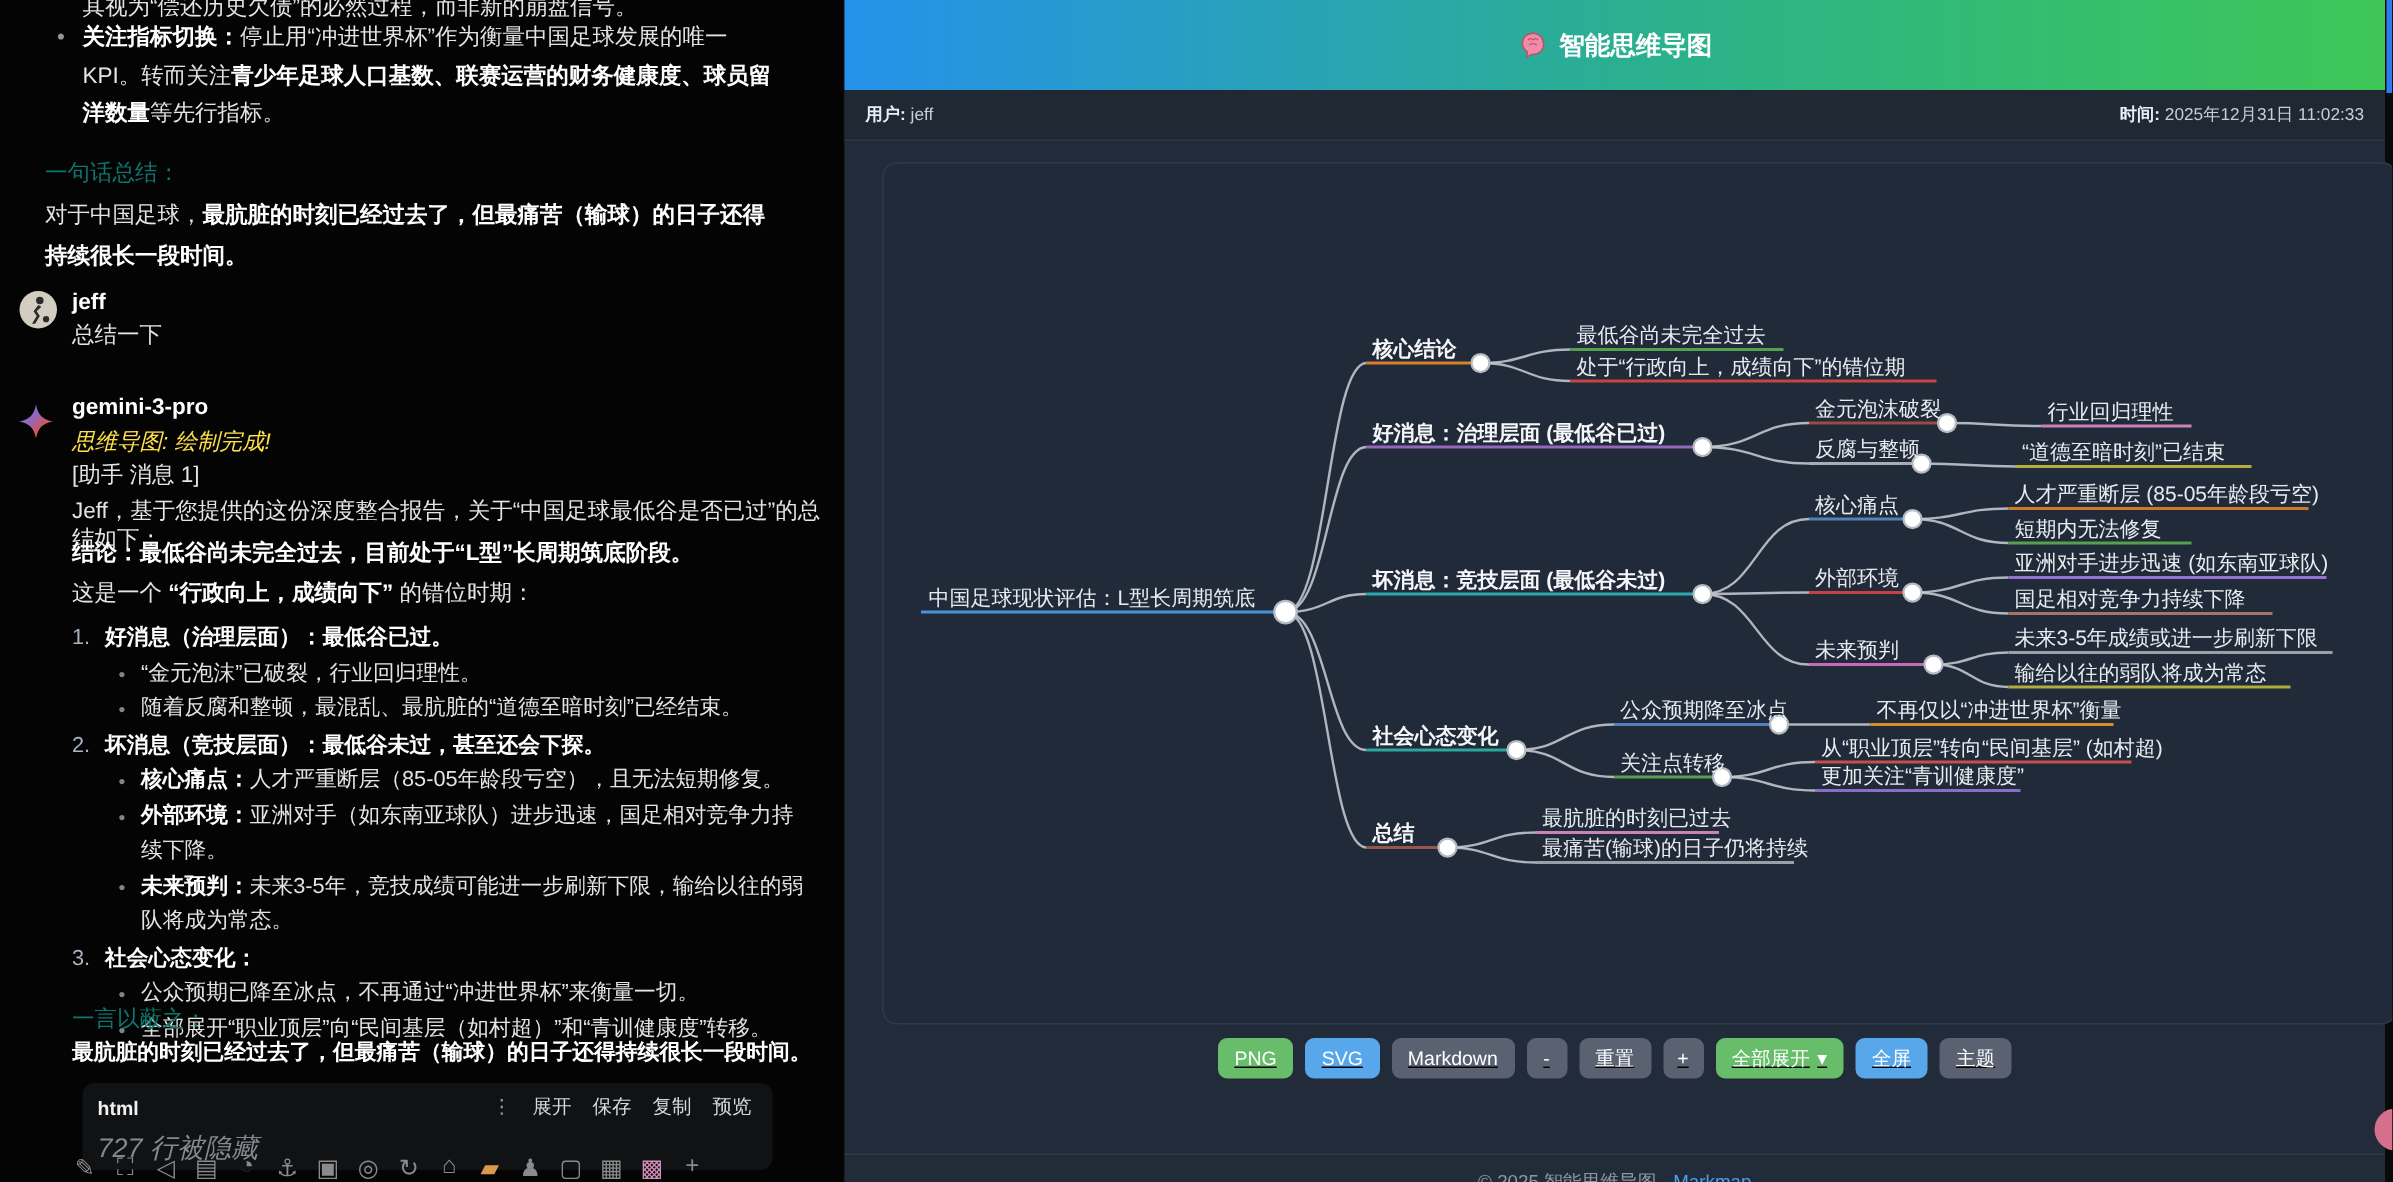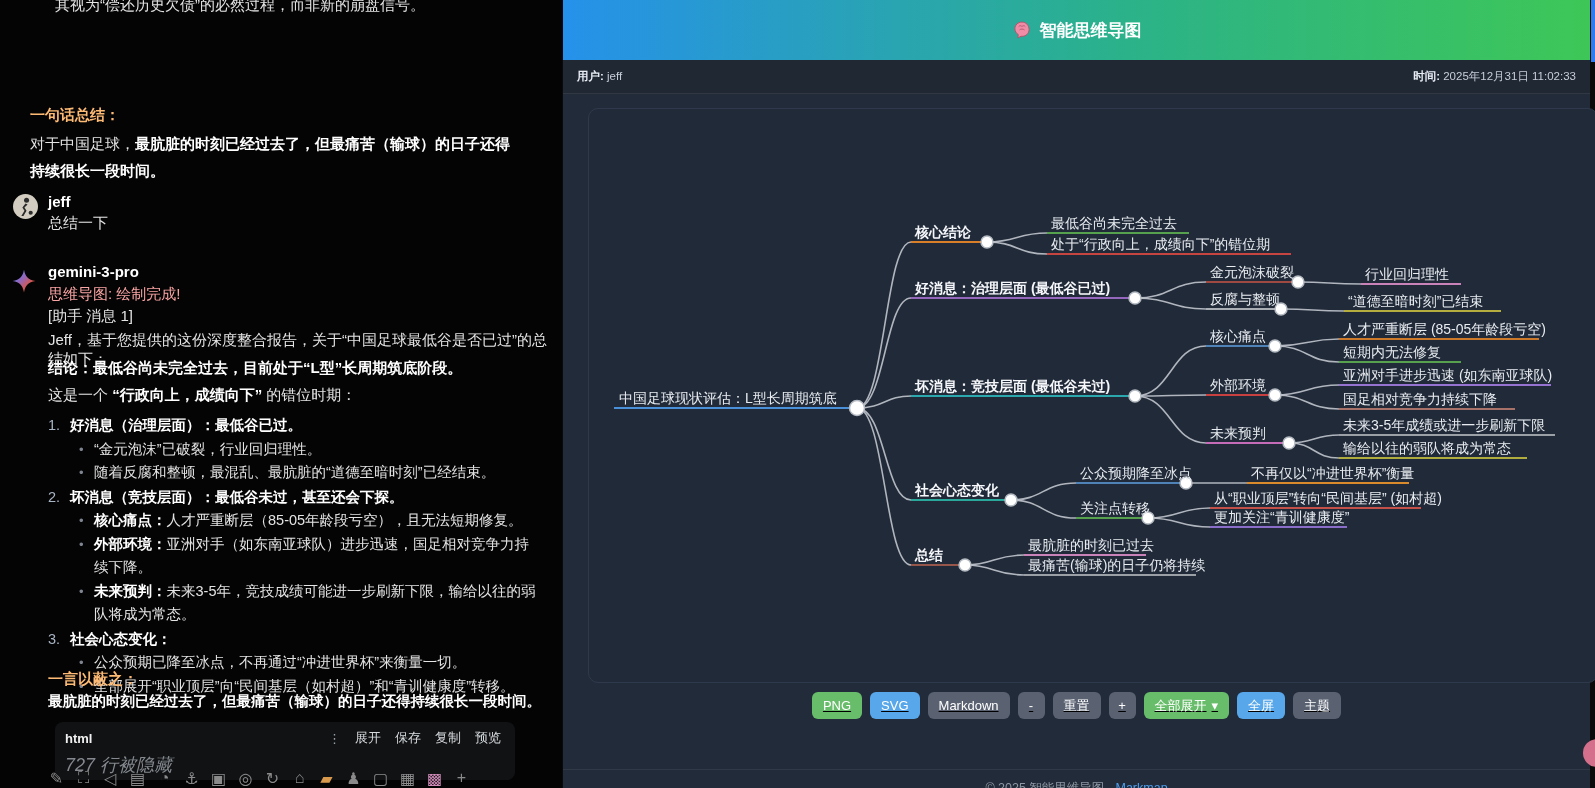--- a/index.html
+++ b/index.html
@@ -8,25 +8,25 @@
   #stage { position:relative; width:1595px; height:788px; overflow:hidden; background:#0a0a0a; }
 
   
   .chat { position:absolute; left:0; top:0; width:562px; height:788px; background:#040404; color:#e4e4e4; font-size:15px; overflow:hidden; }
   .chat .abs { position:absolute; }
   .cutoff { left:55px; top:-8px; width:470px; line-height:26px; }
   .bullets { left:30px; top:12px; width:492px; list-style:none; }
   .bullets li { position:relative; padding-left:25px; line-height:25.5px; margin-bottom:2px; }
   .bullets li::before { content:"•"; position:absolute; left:8px; color:#8f96a0; }
   b, strong { color:#fff; }
-  .h-bold { left:30px; top:106px; font-weight:bold; color:#fdba74; }
+  .h-bold { left:30px; top:106px; font-weight:normal; color:#0f766e; }
   .summary { left:30px; top:130px; width:492px; line-height:27px; }
   .avatar { border-radius:50%; overflow:hidden; }
   .msg-name { font-weight:bold; color:#fff; font-size:15px; }
-  .muted { color:#fca5a5; }
+  .muted { color:#fde047;font-style:italic; }
   .glist { left:48px; top:414px; width:492px; list-style:none; font-size:14.5px; }
   .glist > li { margin-bottom:1px; }
   .glist .row { display:flex; line-height:23.5px; }
   .glist .num { width:22px; color:#a9b4c4; flex:none; }
   .glist .subs { list-style:none; margin:0 0 0 22px; }
   .glist .subs li { position:relative; padding-left:24px; line-height:23.5px; }
   .glist .subs li::before { content:"•"; position:absolute; left:9px; color:#7e8590; font-size:13px; }
   .codeblock { left:55px; top:722px; width:460px; height:58px; background:#101214; border-radius:8px; padding:7px 14px 0 10px; }
   .code-head { display:flex; align-items:center; font-size:13px; }
   .code-lang { font-weight:bold; color:#f0f0f0; }
@@ -74,20 +74,21 @@
 </head>
 <body>
 
 <div id="stage">
 
   <aside class="chat">
 
     <p class="abs cutoff">其视为“偿还历史欠债”的必然过程，而非新的崩盘信号。</p>
 
     <ul class="abs bullets">
+      <li><b>关注指标切换：</b><span>停止用“冲进世界杯”作为衡量中国足球发展的唯一KPI。转而关注</span><b>青少年足球人口基数、联赛运营的财务健康度、球员留洋数量</b><span>等先行指标。</span></li>
     </ul>
 
     <div class="abs h-bold" style="top:106px;">一句话总结：</div>
     <p class="abs summary"><span>对于中国足球，</span><b>最肮脏的时刻已经过去了，但最痛苦（输球）的日子还得持续很长一段时间。</b></p>
 
     <div class="abs avatar" style="left:13px; top:194px; width:25px; height:25px; background:#d2cdc0;">
       <svg width="25" height="25" viewBox="0 0 24 24">
         <circle cx="13" cy="6" r="2.4" fill="#2b2b2b"></circle>
         <path d="M12 9 L9 13 L11 16 L8 21 L10 21 L13 16 L11 13 L14 10 Z" fill="#2b2b2b"></path>
         <circle cx="17" cy="18" r="2" fill="#2b2b2b"></circle>

